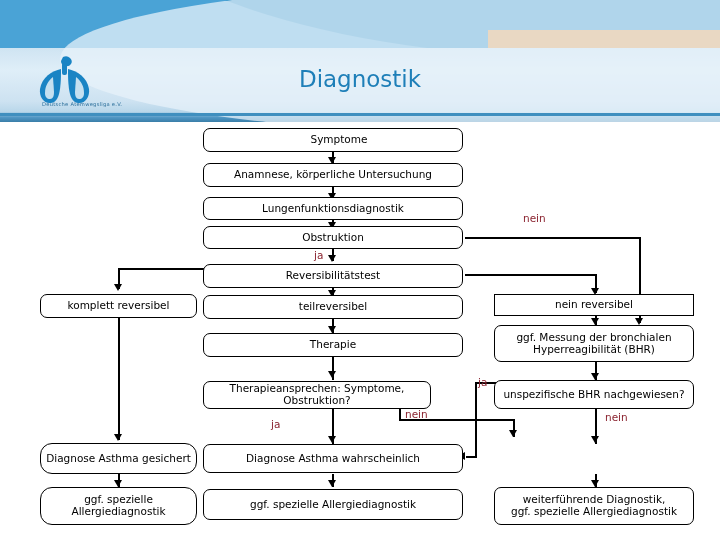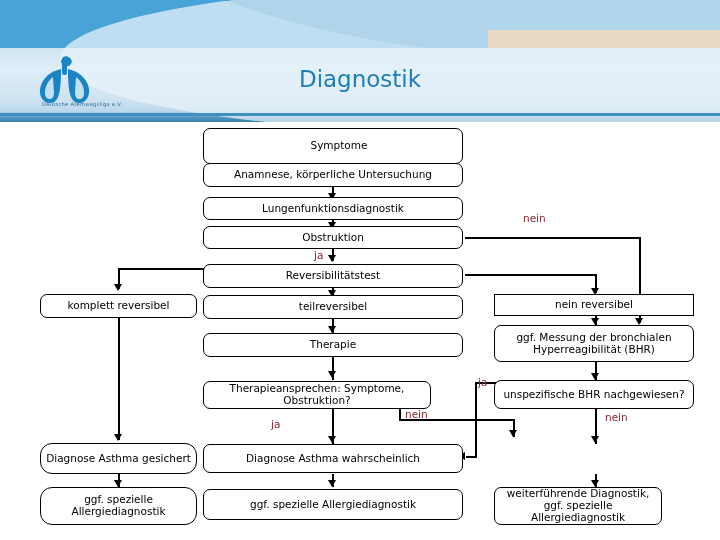--- a/index.html
+++ b/index.html
@@ -157,21 +157,21 @@
     <div class="ln lnv thick" style="left:513px;top:419px;height:18px;"></div>
     <div class="arw" style="left:509px;top:430px;"></div>
 
     <div class="lbl" style="left:523px;top:212px;">nein</div>
     <div class="lbl" style="left:314px;top:249px;">ja</div>
     <div class="lbl" style="left:271px;top:418px;">ja</div>
     <div class="lbl" style="left:405px;top:408px;">nein</div>
     <div class="lbl" style="left:478px;top:376px;">ja</div>
     <div class="lbl" style="left:605px;top:411px;">nein</div>
 
-    <div class="box" style="left:203px;top:128px;width:260px;height:36px;font-size:10.5px;padding-left:12px;">
+    <div class="box" style="left:203px;top:128px;width:260px;height:24px;font-size:10.5px;padding-left:12px;">
       <span>Symptome</span>
     </div>
 
     <div class="box" style="left:203px;top:163px;width:260px;height:24px;font-size:10.5px;">
       <span>Anamnese, körperliche Untersuchung</span>
     </div>
 
     <div class="box" style="left:203px;top:197px;width:260px;height:23px;font-size:10.5px;">
       <span>Lungenfunktionsdiagnostik</span>
     </div>
@@ -224,19 +224,19 @@
 
     <div class="box r12" style="left:40px;top:487px;width:157px;height:38px;font-size:10.5px;">
       <span style="white-space:pre-line;">ggf. spezielle
 Allergiediagnostik</span>
     </div>
 
     <div class="box" style="left:203px;top:489px;width:260px;height:31px;font-size:10.5px;">
       <span>ggf. spezielle Allergiediagnostik</span>
     </div>
 
-    <div class="box" style="left:494px;top:487px;width:168px;height:38px;font-size:10.5px;">
+    <div class="box" style="left:494px;top:487px;width:200px;height:38px;font-size:10.5px;">
       <span style="white-space:pre-line;">weiterführende Diagnostik,
 ggf. spezielle Allergiediagnostik</span>
     </div>
 
   </div>
 </div>
 
 </body></html>

